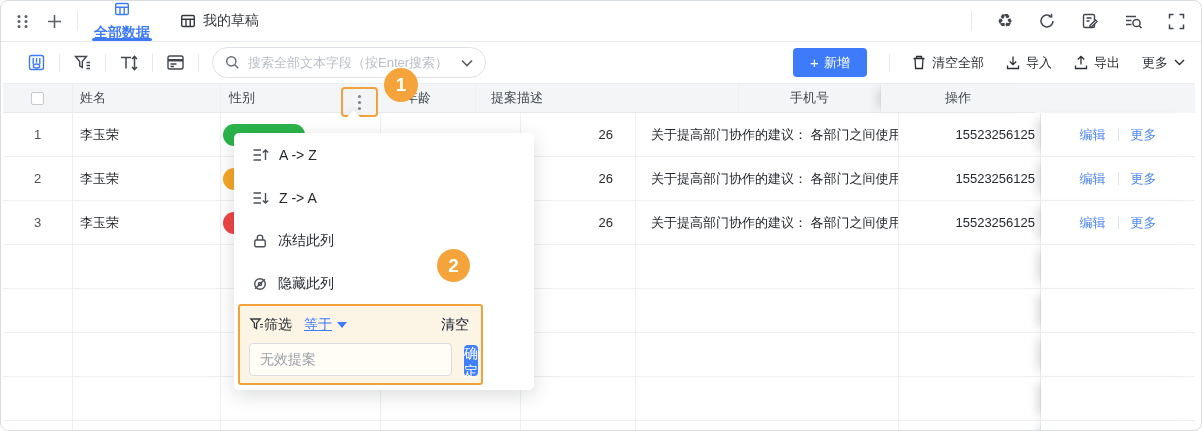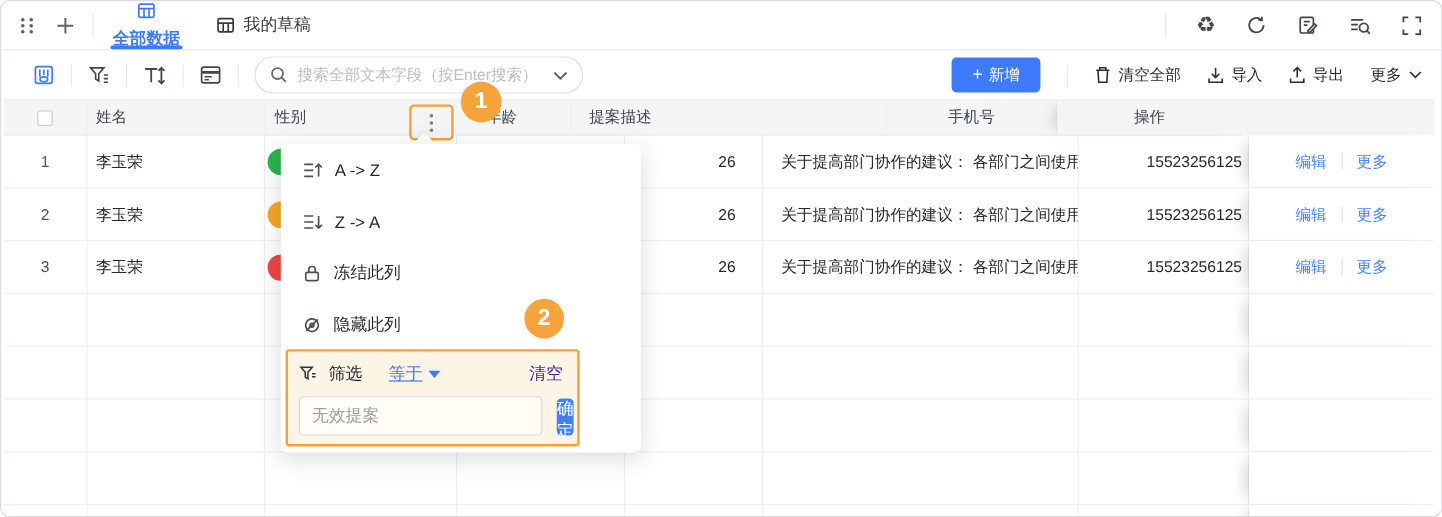--- a/index.html
+++ b/index.html
@@ -63,33 +63,33 @@
   .col-highlight { position:absolute; left:340px; top:86px; width:37px; height:30px;
                    border:2px solid #f2a23a; border-radius:4px; background:#f3f4f6;
                    display:flex; align-items:center; justify-content:center; z-index:30; cursor:pointer; }
   .vdots { display:flex; flex-direction:column; gap:3px; }
   .vdots i { width:3px; height:3px; border-radius:50%; background:#7a8087; }
 
   
   .menu-caret { position:absolute; left:346px; top:112px; width:13px; height:13px;
                 background:#fff; transform:rotate(45deg); z-index:41;
                 box-shadow:-2px -2px 5px rgba(31,35,41,.05); }
-  .menu-popup { position:absolute; left:233px; top:119px; width:300px; height:257px;
+  .menu-popup { position:absolute; left:233px; top:132px; width:300px; height:257px;
                 background:#fff; border-radius:5px; z-index:42;
                 box-shadow:0 5px 20px rgba(31,35,41,.16); }
   .menu-item { height:43px; display:flex; align-items:center; gap:10px; padding-left:18px;
                font-size:14px; color:#25282e; cursor:pointer; }
   .filter-box { position:absolute; left:4px; top:171px; width:245px; height:81px;
                 border:2px solid #f2a23a; border-radius:3px; background:#fcf5e6; padding:8px 9px; }
-  .filter-row1 { display:flex; align-items:center; gap:10px; height:21px; }
+  .filter-row1 { display:flex; align-items:center; gap:0; height:21px; }
   .filter-label { font-size:14px; color:#25282e; }
   .filter-op { font-size:14px; color:#3e7bfa; margin-left:12px; cursor:pointer; display:flex; align-items:center; gap:5px;text-decoration:underline; }
   .tri-down { width:0; height:0; border-left:5px solid transparent; border-right:5px solid transparent;
               border-top:6px solid #3e7bfa; }
-  .filter-clear { margin-left:auto; font-size:14px; color:#4c1d95; cursor:pointer; padding-right:3px;font-family:Liberation Serif, serif; }
+  .filter-clear { margin-left:auto; font-size:14px; color:#0f172a; cursor:pointer; padding-right:3px;font-family:Liberation Serif, serif; }
   .filter-row2 { display:flex; align-items:flex-end; margin-top:8px; }
   .filter-input { flex:1; height:33px; border:1px solid #d9dbdf; border-radius:4px; background:#fffdf6;
                   padding:0 10px; font-size:14px; color:#9aa0a6; outline:none;
                   font-family:"Liberation Sans","DejaVu Sans",sans-serif; }
   .btn-confirm { width:55px; height:31px; margin-left:12px; background:#4080ff; color:#fff;
                  border:none; border-radius:4px; font-size:14px; cursor:pointer; }
 
   
   .badge { position:absolute; border-radius:50%; background:#f5a43b; color:#fff;
            display:flex; align-items:center; justify-content:center;

